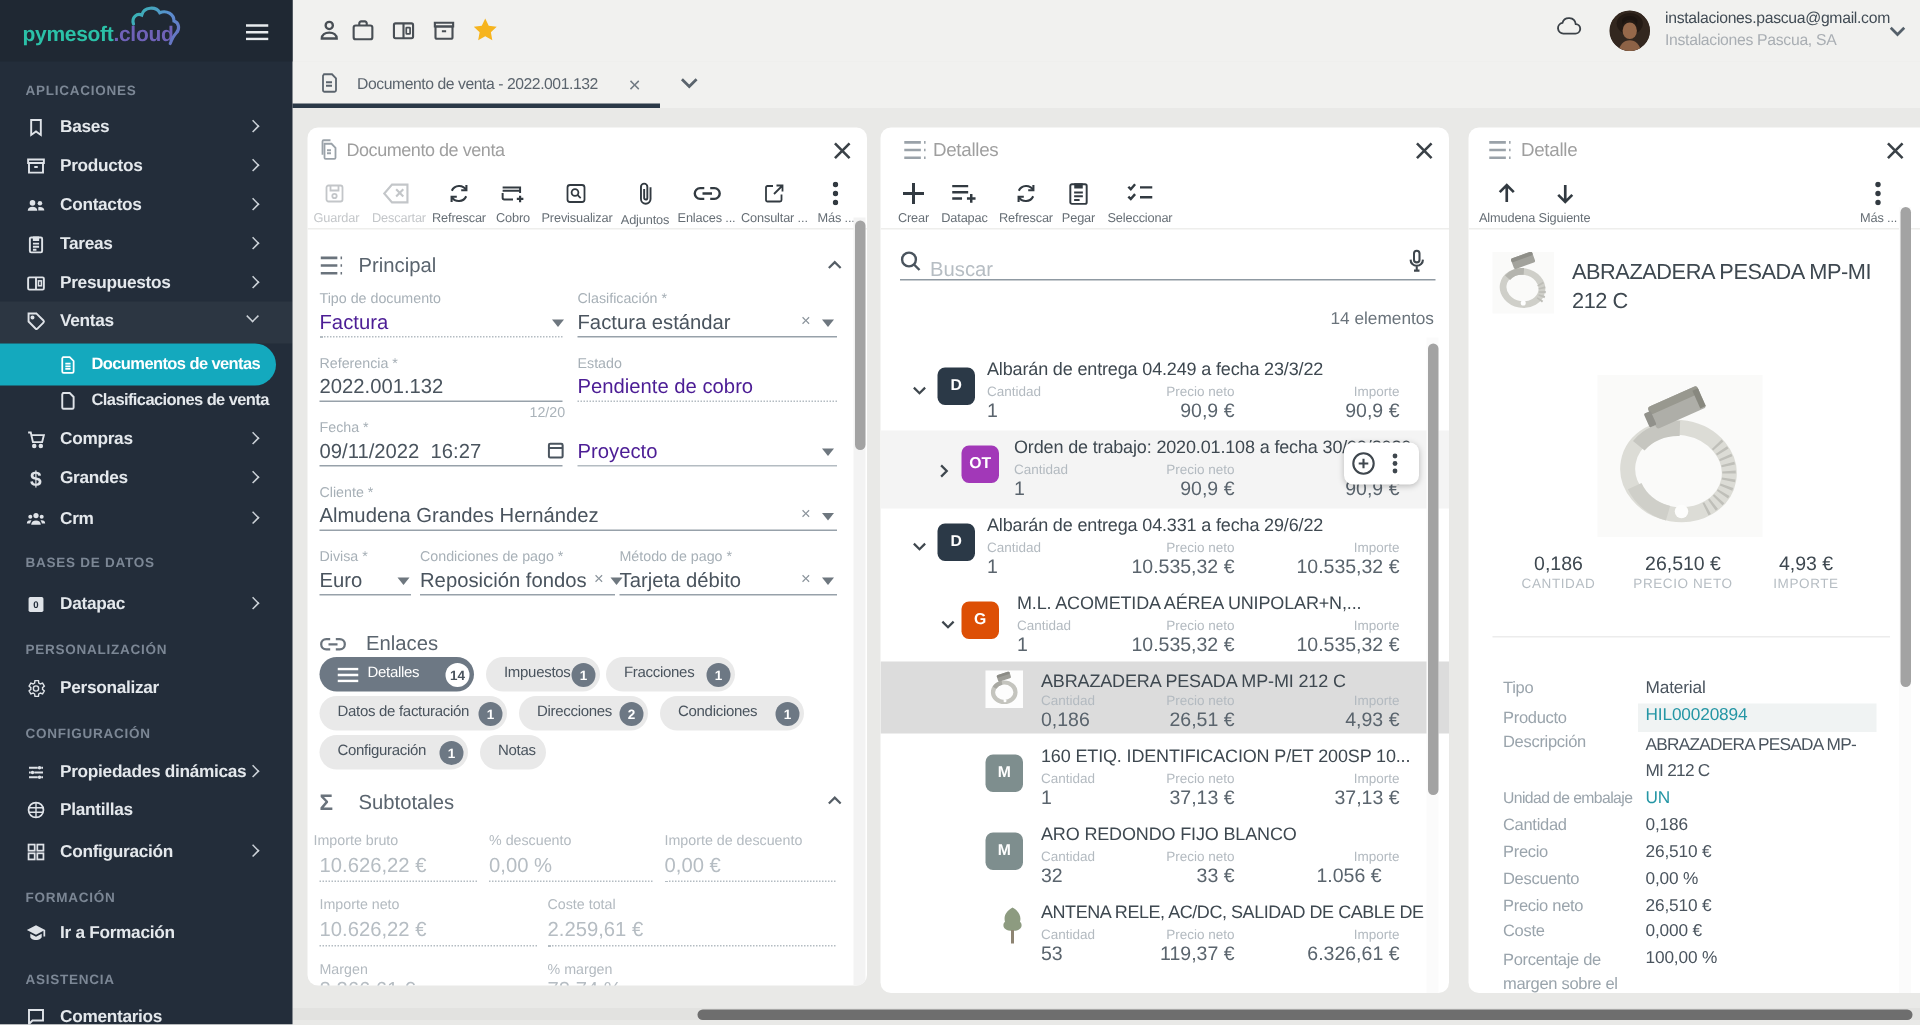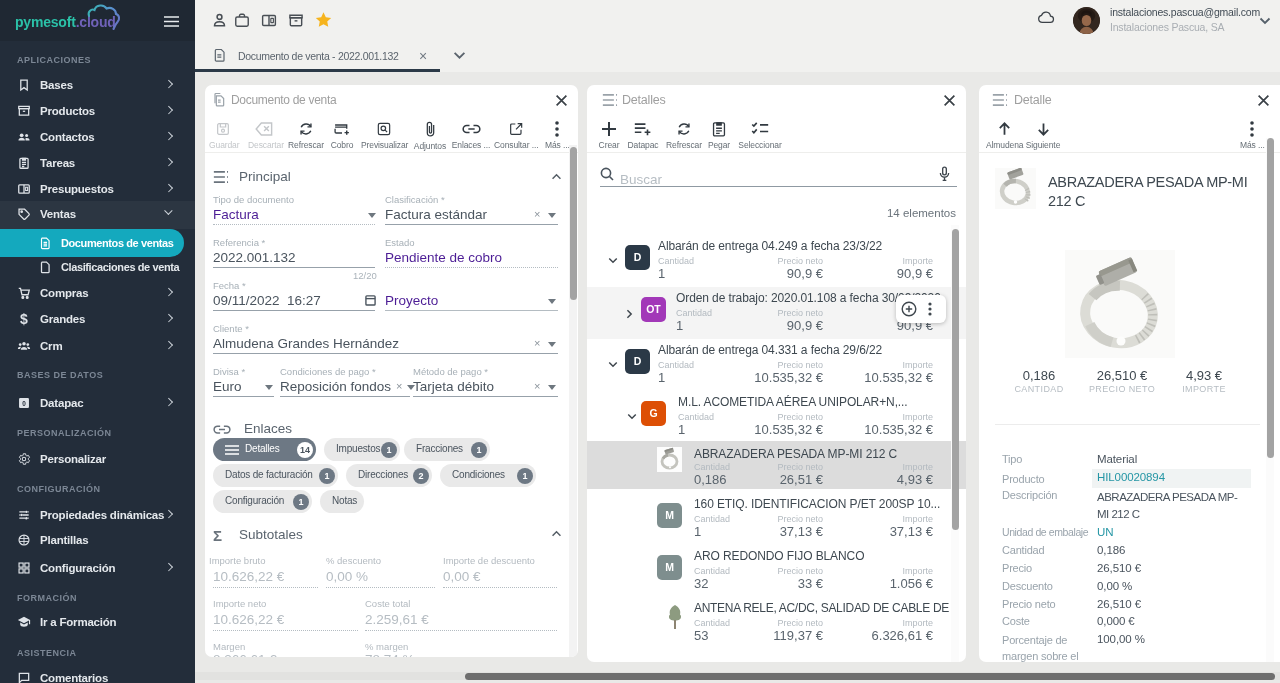--- a/index.html
+++ b/index.html
@@ -706,21 +706,21 @@
         <div class="rval r" style="left:239px;width:95px">37,13 €</div>
   </div>
   <div class="row" style="top:460px">
     <div class="sq" style="left:58px;background:#7e8e8e">M</div>
     <div class="rtitle" style="left:95px">ARO REDONDO FIJO BLANCO</div>
     <div class="rlab" style="left:95px">Cantidad</div>
         <div class="rval" style="left:95px">32</div>
     <div class="rlab r" style="left:129px;width:95px">Precio neto</div>
         <div class="rval r" style="left:129px;width:95px">33 €</div>
     <div class="rlab r" style="left:239px;width:95px">Importe</div>
-        <div class="rval r" style="left:239px;width:95px">1.056 €</div>
+        <div class="rval r" style="left:227px;width:95px">1.056 €</div>
   </div>
   <div class="row" style="top:512px">
     <div class="abs" style="left:66px;top:6px">
       <svg width="20" height="30" viewBox="0 0 20 30">
             <path d="M10 2 C5.5 4.5 4 8 5 11.5 C3.5 12.5 3.5 15.5 5.5 16.5 C7 18 13 18 14.5 16.5 C16.5 15.5 16.5 12.5 15 11.5 C16 8 14.5 4.5 10 2z" fill="#8d9b80"></path>
             <path d="M9 17h2v9h-2z" fill="#8d8472"></path>
           </svg>
     </div>
     <div class="rtitle" style="left:95px;width:256px;letter-spacing:-0.3px">ANTENA RELE, AC/DC, SALIDAD DE CABLE DE...</div>
     <div class="rlab" style="left:95px">Cantidad</div>

